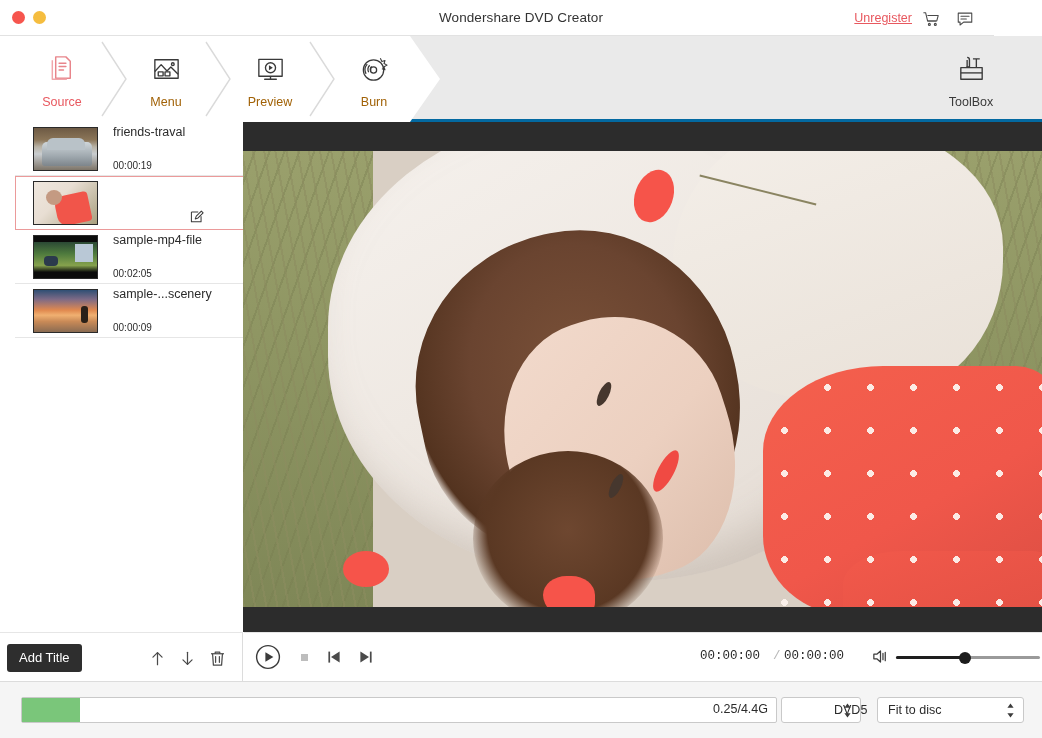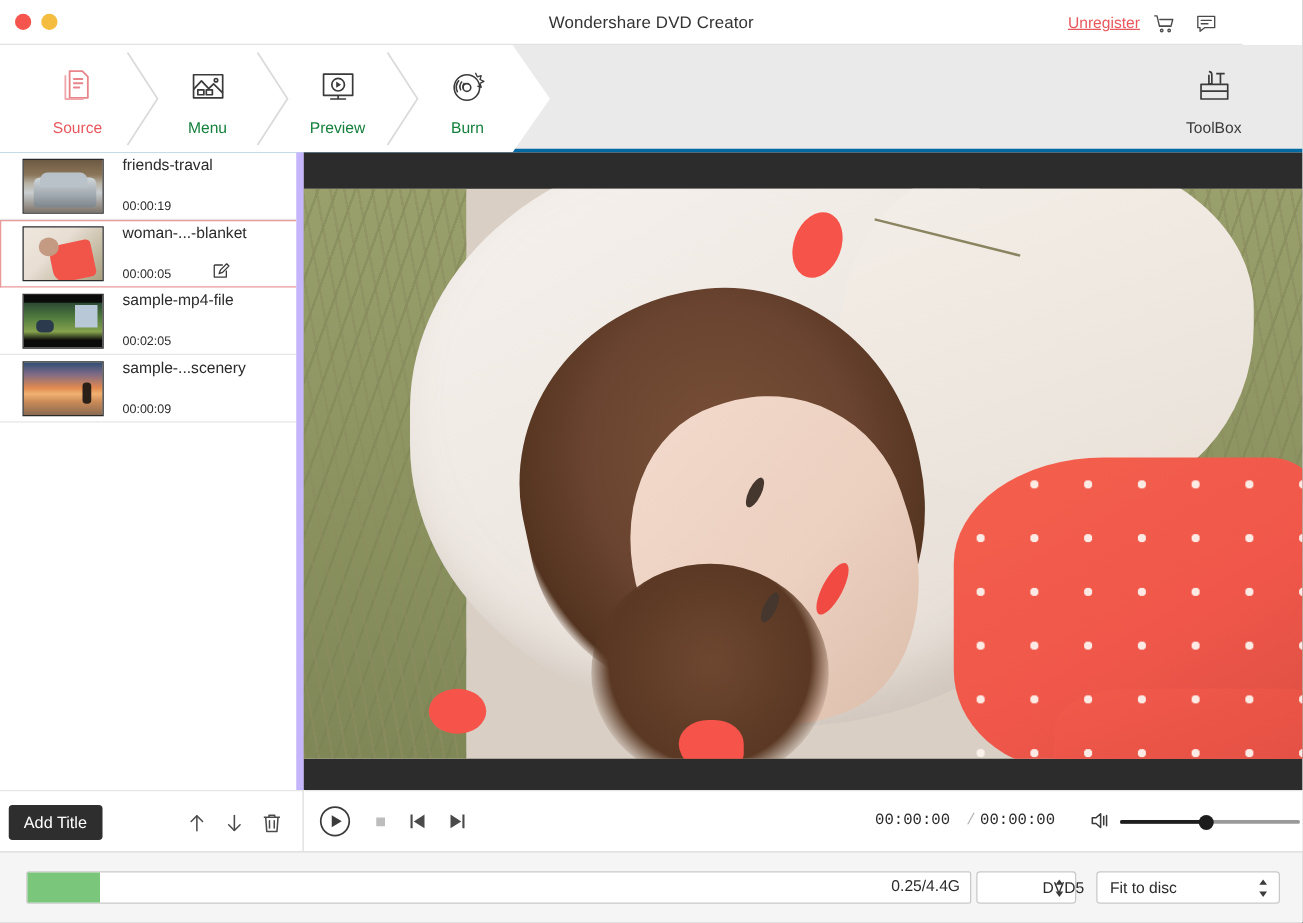--- a/index.html
+++ b/index.html
@@ -63,21 +63,21 @@
     clip-path: polygon(0 0, 410px 0, 440px 43px, 410px 86px, 0 86px);
   }
   .step {
     position: absolute; top: 0;
     width: 104px; height: 86px;
     display: flex; flex-direction: column;
     align-items: center; justify-content: center;
     cursor: pointer;
   }
   .step .ico { height: 40px; display: flex; align-items: center; justify-content: center; }
-  .step .lbl { font-size: 12.5px; color: #15803d; margin-top: 5px; }
+  .step .lbl { font-size: 12.5px; color: #a16207; margin-top: 5px; }
   .step.active .lbl { color: #e8585f; }
   #step-source  { left: 10px; }
   #step-menu    { left: 114px; }
   #step-preview { left: 218px; }
   #step-burn    { left: 322px; }
   .chev {
     position: absolute; top: 0; width: 34px; height: 86px;
     pointer-events: none;
   }
   #chev1 { left: 98px; }
@@ -89,24 +89,24 @@
     width: 90px; height: 86px;
     display: flex; flex-direction: column;
     align-items: center; justify-content: center;
     cursor: pointer;
   }
   #toolbox .ico { height: 40px; display: flex; align-items: center; justify-content: center; }
   #toolbox .lbl { font-size: 12.5px; color: #3a3a3a; margin-top: 6px; }
 
   
   #sidebar {
-    position: absolute; top: 122px; left: 0;
+    position: absolute; top: 122px; left: 15px;
     width: 243px; height: 510px;
     background: #ffffff;
-    border-right: 6px solid #c4b5fd;
+    border-right: 1px solid #c4b5fd;
     overflow: hidden;
   }
   .title-item {
     position: relative;
     height: 54px;
     display: flex; align-items: center;
     padding-left: 18px;
     border-bottom: 1px solid #e6e6e6;
     cursor: pointer;
   }
@@ -444,24 +444,20 @@
     <div class="title-item">
       <div class="thumb th1"></div>
       <div class="t-meta">
         <div class="t-name">friends-traval</div>
         <div class="t-time">00:00:19</div>
       </div>
     </div>
 
     <div class="title-item selected">
       <div class="thumb th2"></div>
-      <div class="t-meta">
-        <div class="t-name">woman-...-blanket</div>
-        <div class="t-time">00:00:05</div>
-      </div>
       <div class="edit-badge">
         <svg viewBox="0 0 16 16" width="15" height="15" fill="none" stroke="#3a3a3a" stroke-width="1.1" stroke-linejoin="round">
           <path d="M1.5 3.2h7.3M1.5 3.2v10.3h10.3V7.8"></path>
           <path d="M5.6 10.6l1.1-3 5.4-5.4 1.9 1.9-5.4 5.4z"></path>
         </svg>
       </div>
     </div>
 
     <div class="title-item">
       <div class="thumb th3"></div>

